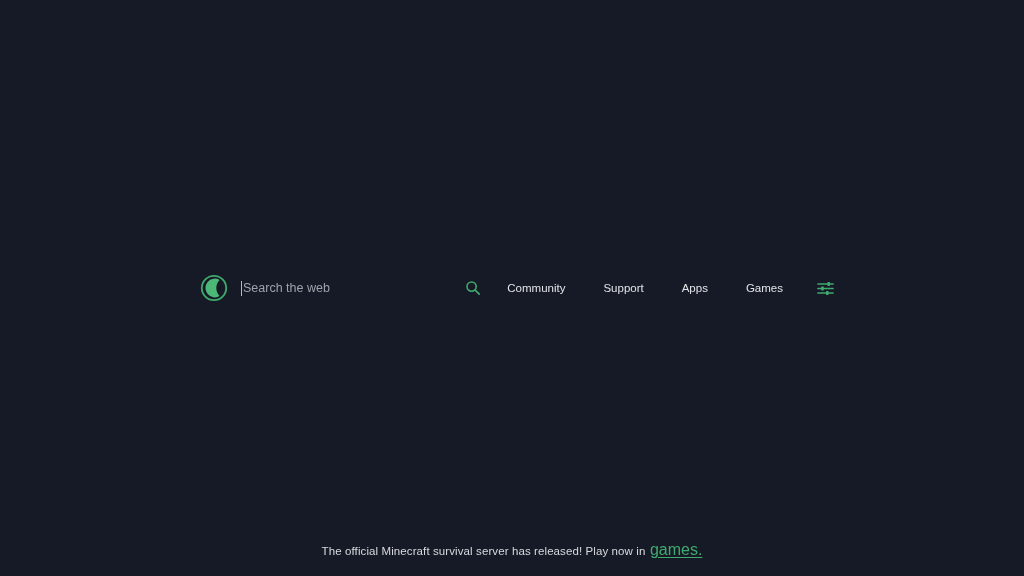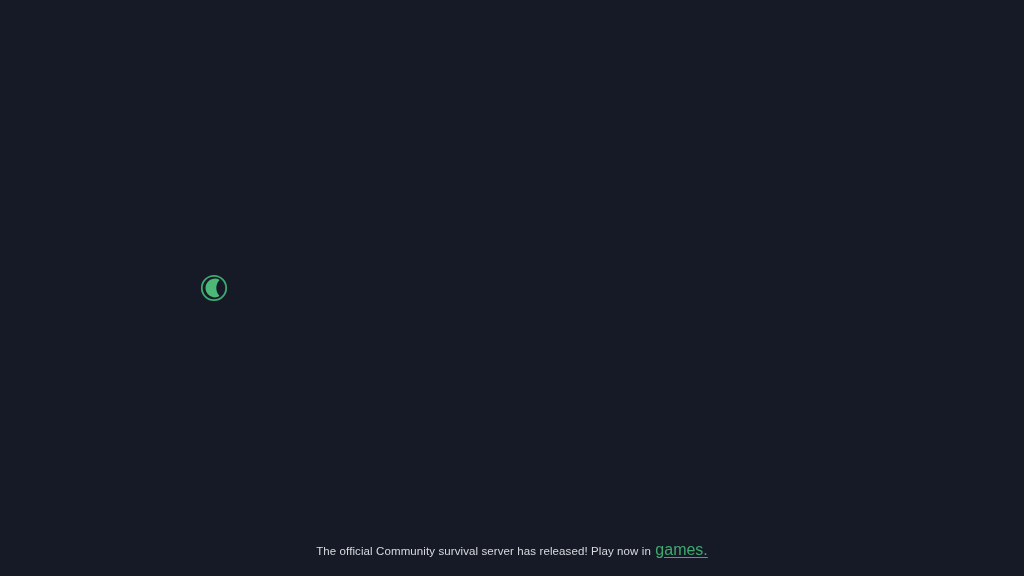--- a/index.html
+++ b/index.html
@@ -129,21 +129,47 @@
 </head>
 <body>
 
 <div class="header-row">
 
   <svg class="brand-logo" viewBox="0 0 28 28">
     <circle cx="14" cy="14" r="12.2" fill="none" stroke="#3faa6d" stroke-width="1.8"></circle>
     <path d="M19.6 5.9 A9.4 9.4 0 1 0 19.6 22.1 A11.6 11.6 0 0 1 19.6 5.9 Z" fill="#4cb878"></path>
   </svg>
 
+  <div class="search-wrap">
+    <span class="caret"></span>
+    <input class="search-input" type="text" value="" placeholder="Search the web" style="">
+  </div>
 
+  <nav class="nav">
+
+    <svg class="nav-search-icon" viewBox="0 0 16 16">
+      <circle cx="6.6" cy="6.6" r="4.6" fill="none" stroke="#3faa6d" stroke-width="1.6"></circle>
+      <line x1="10.2" y1="10.2" x2="14.2" y2="14.2" stroke="#3faa6d" stroke-width="1.7" stroke-linecap="round"></line>
+    </svg>
+
+    <a class="nav-link">Community</a>
+    <a class="nav-link">Support</a>
+    <a class="nav-link">Apps</a>
+    <a class="nav-link">Games</a>
+
+    <svg class="nav-filter-icon" viewBox="0 0 17 15">
+      <line x1="1" y1="3" x2="16" y2="3" stroke="#3faa6d" stroke-width="1.7" stroke-linecap="round"></line>
+      <line x1="1" y1="7.5" x2="16" y2="7.5" stroke="#3faa6d" stroke-width="1.7" stroke-linecap="round"></line>
+      <line x1="1" y1="12" x2="16" y2="12" stroke="#3faa6d" stroke-width="1.7" stroke-linecap="round"></line>
+      <rect x="10.4" y="1.1" width="2.6" height="3.8" rx="0.6" fill="#3faa6d"></rect>
+      <rect x="4.2" y="5.6" width="2.6" height="3.8" rx="0.6" fill="#3faa6d"></rect>
+      <rect x="9.0" y="10.1" width="2.6" height="3.8" rx="0.6" fill="#3faa6d"></rect>
+    </svg>
+
+  </nav>
 </div>
 
 <div class="banner">
   <div>
-    <span class="banner-text">The official Community survival server has released! Play now in</span>
+    <span class="banner-text">The official Minecraft survival server has released! Play now in</span>
     <a class="banner-link">games.</a>
   </div>
 </div>
 
 </body></html>

